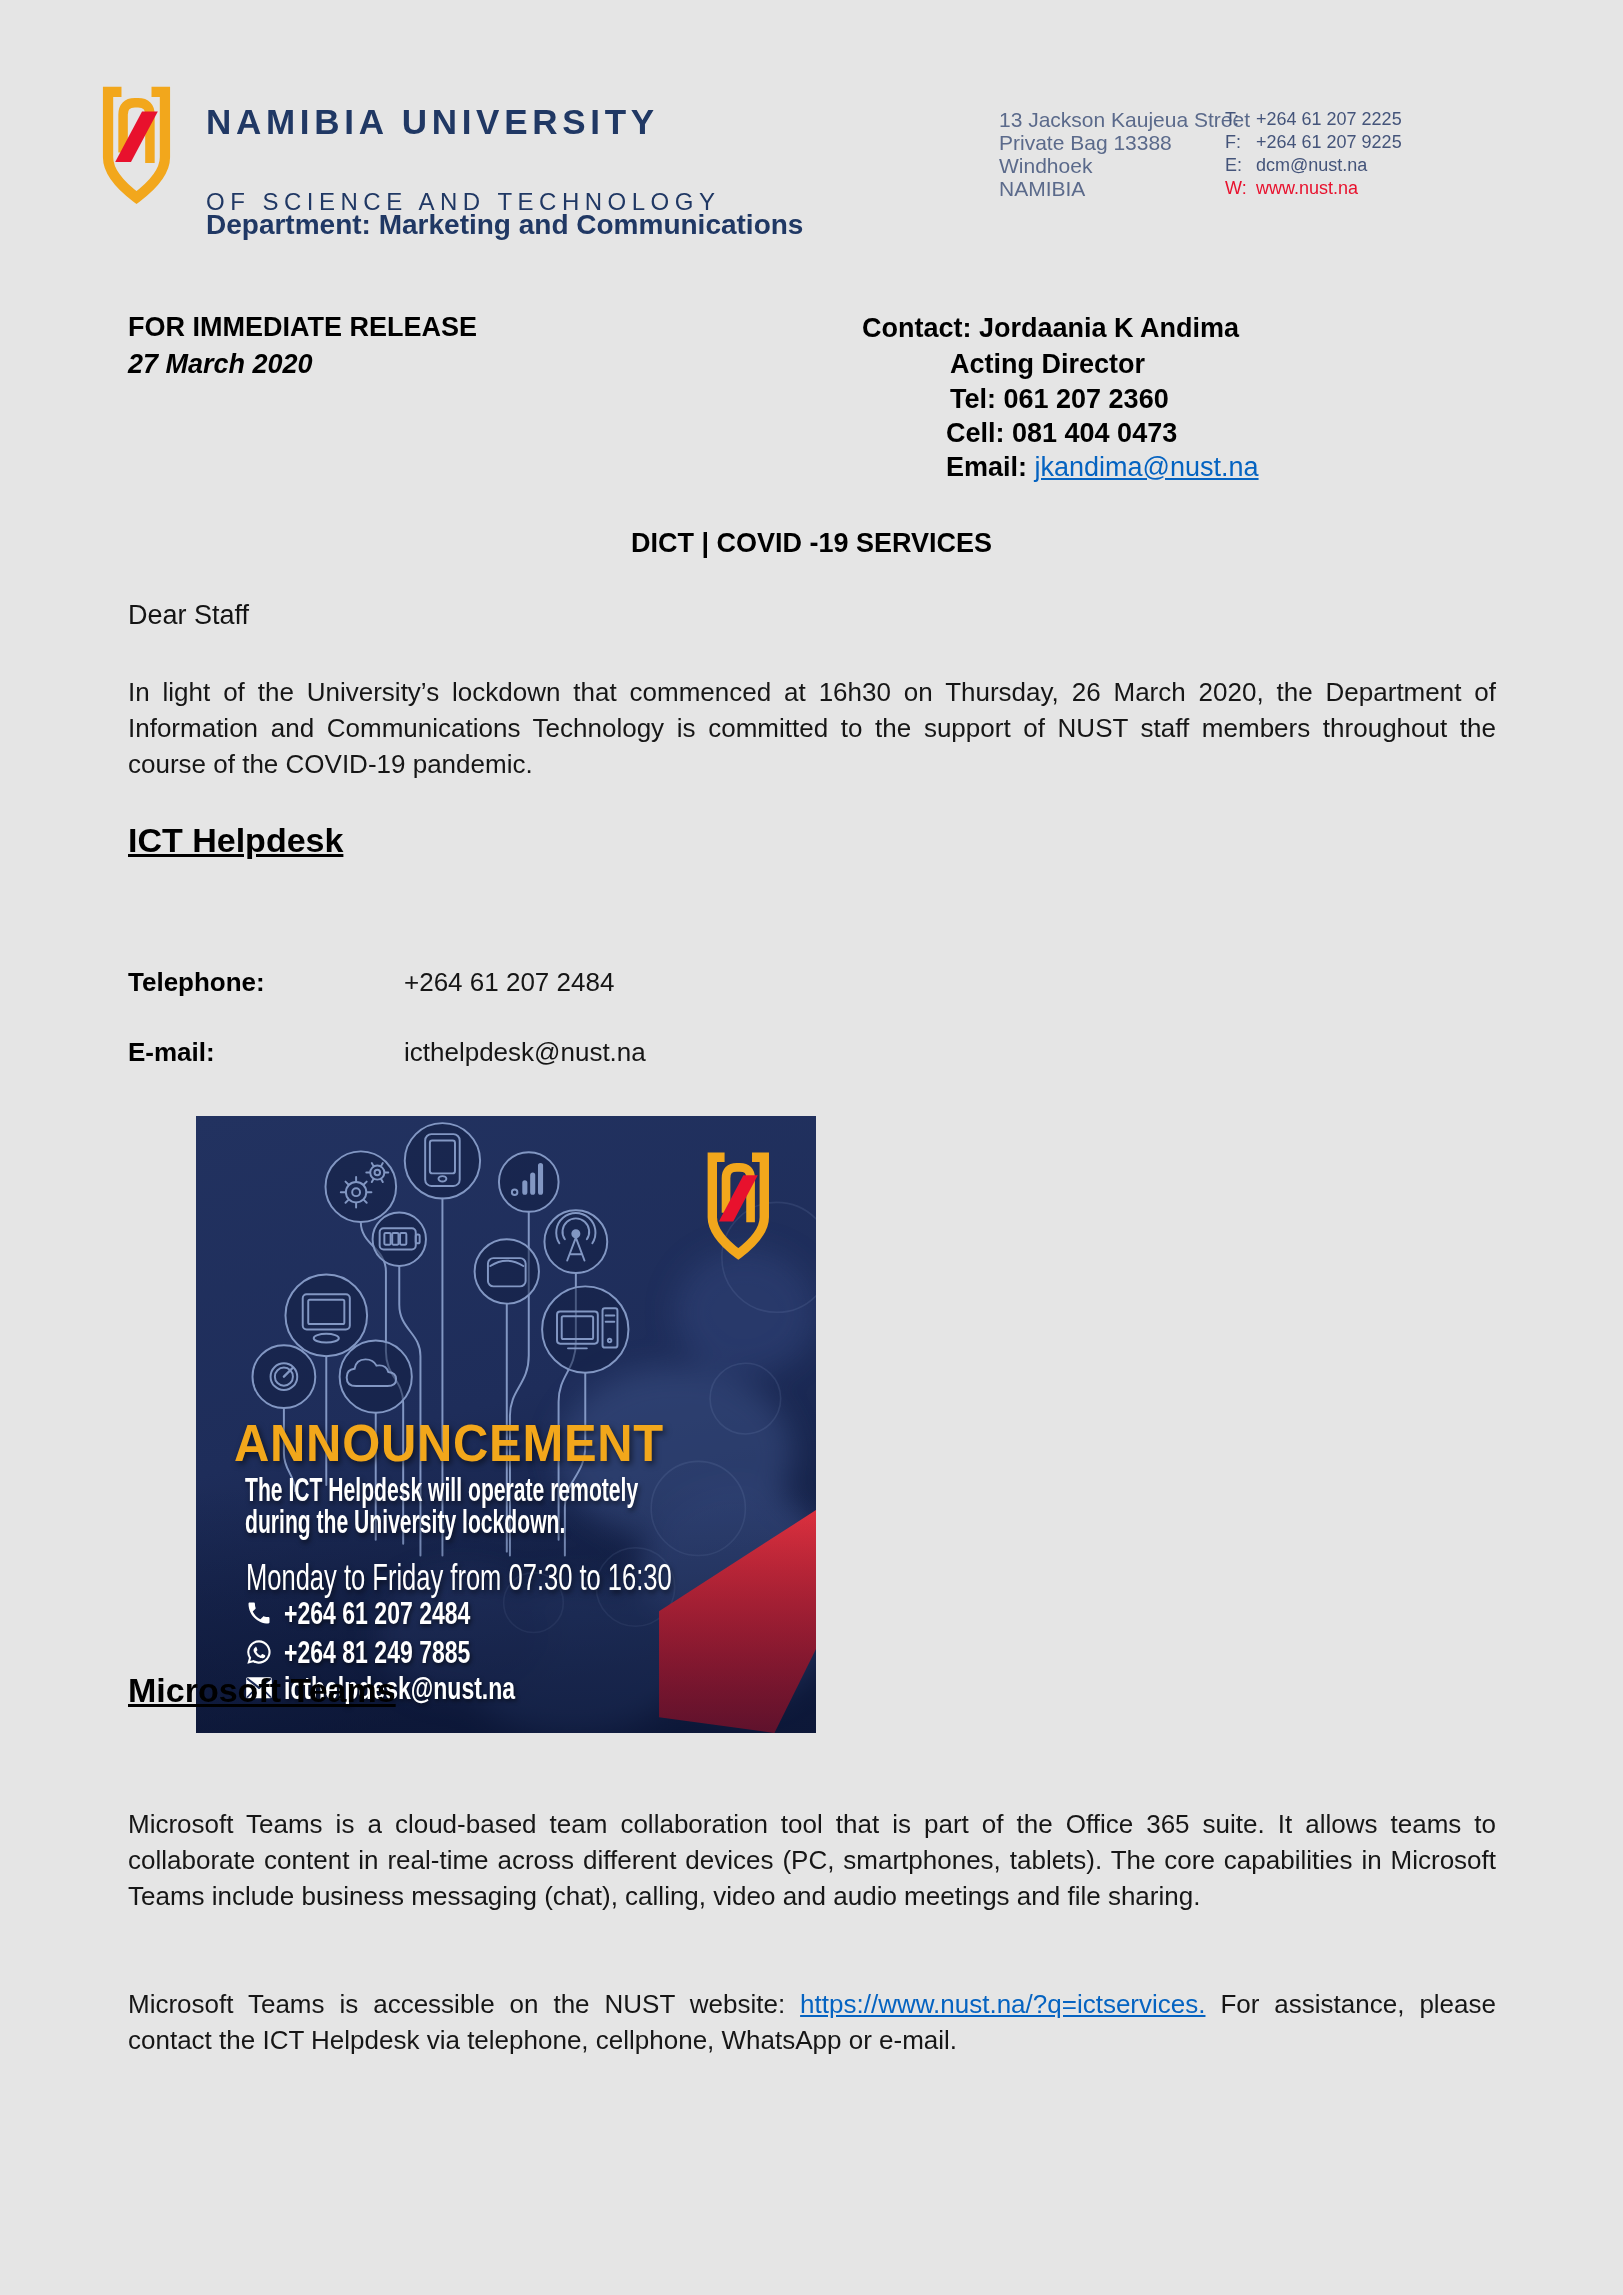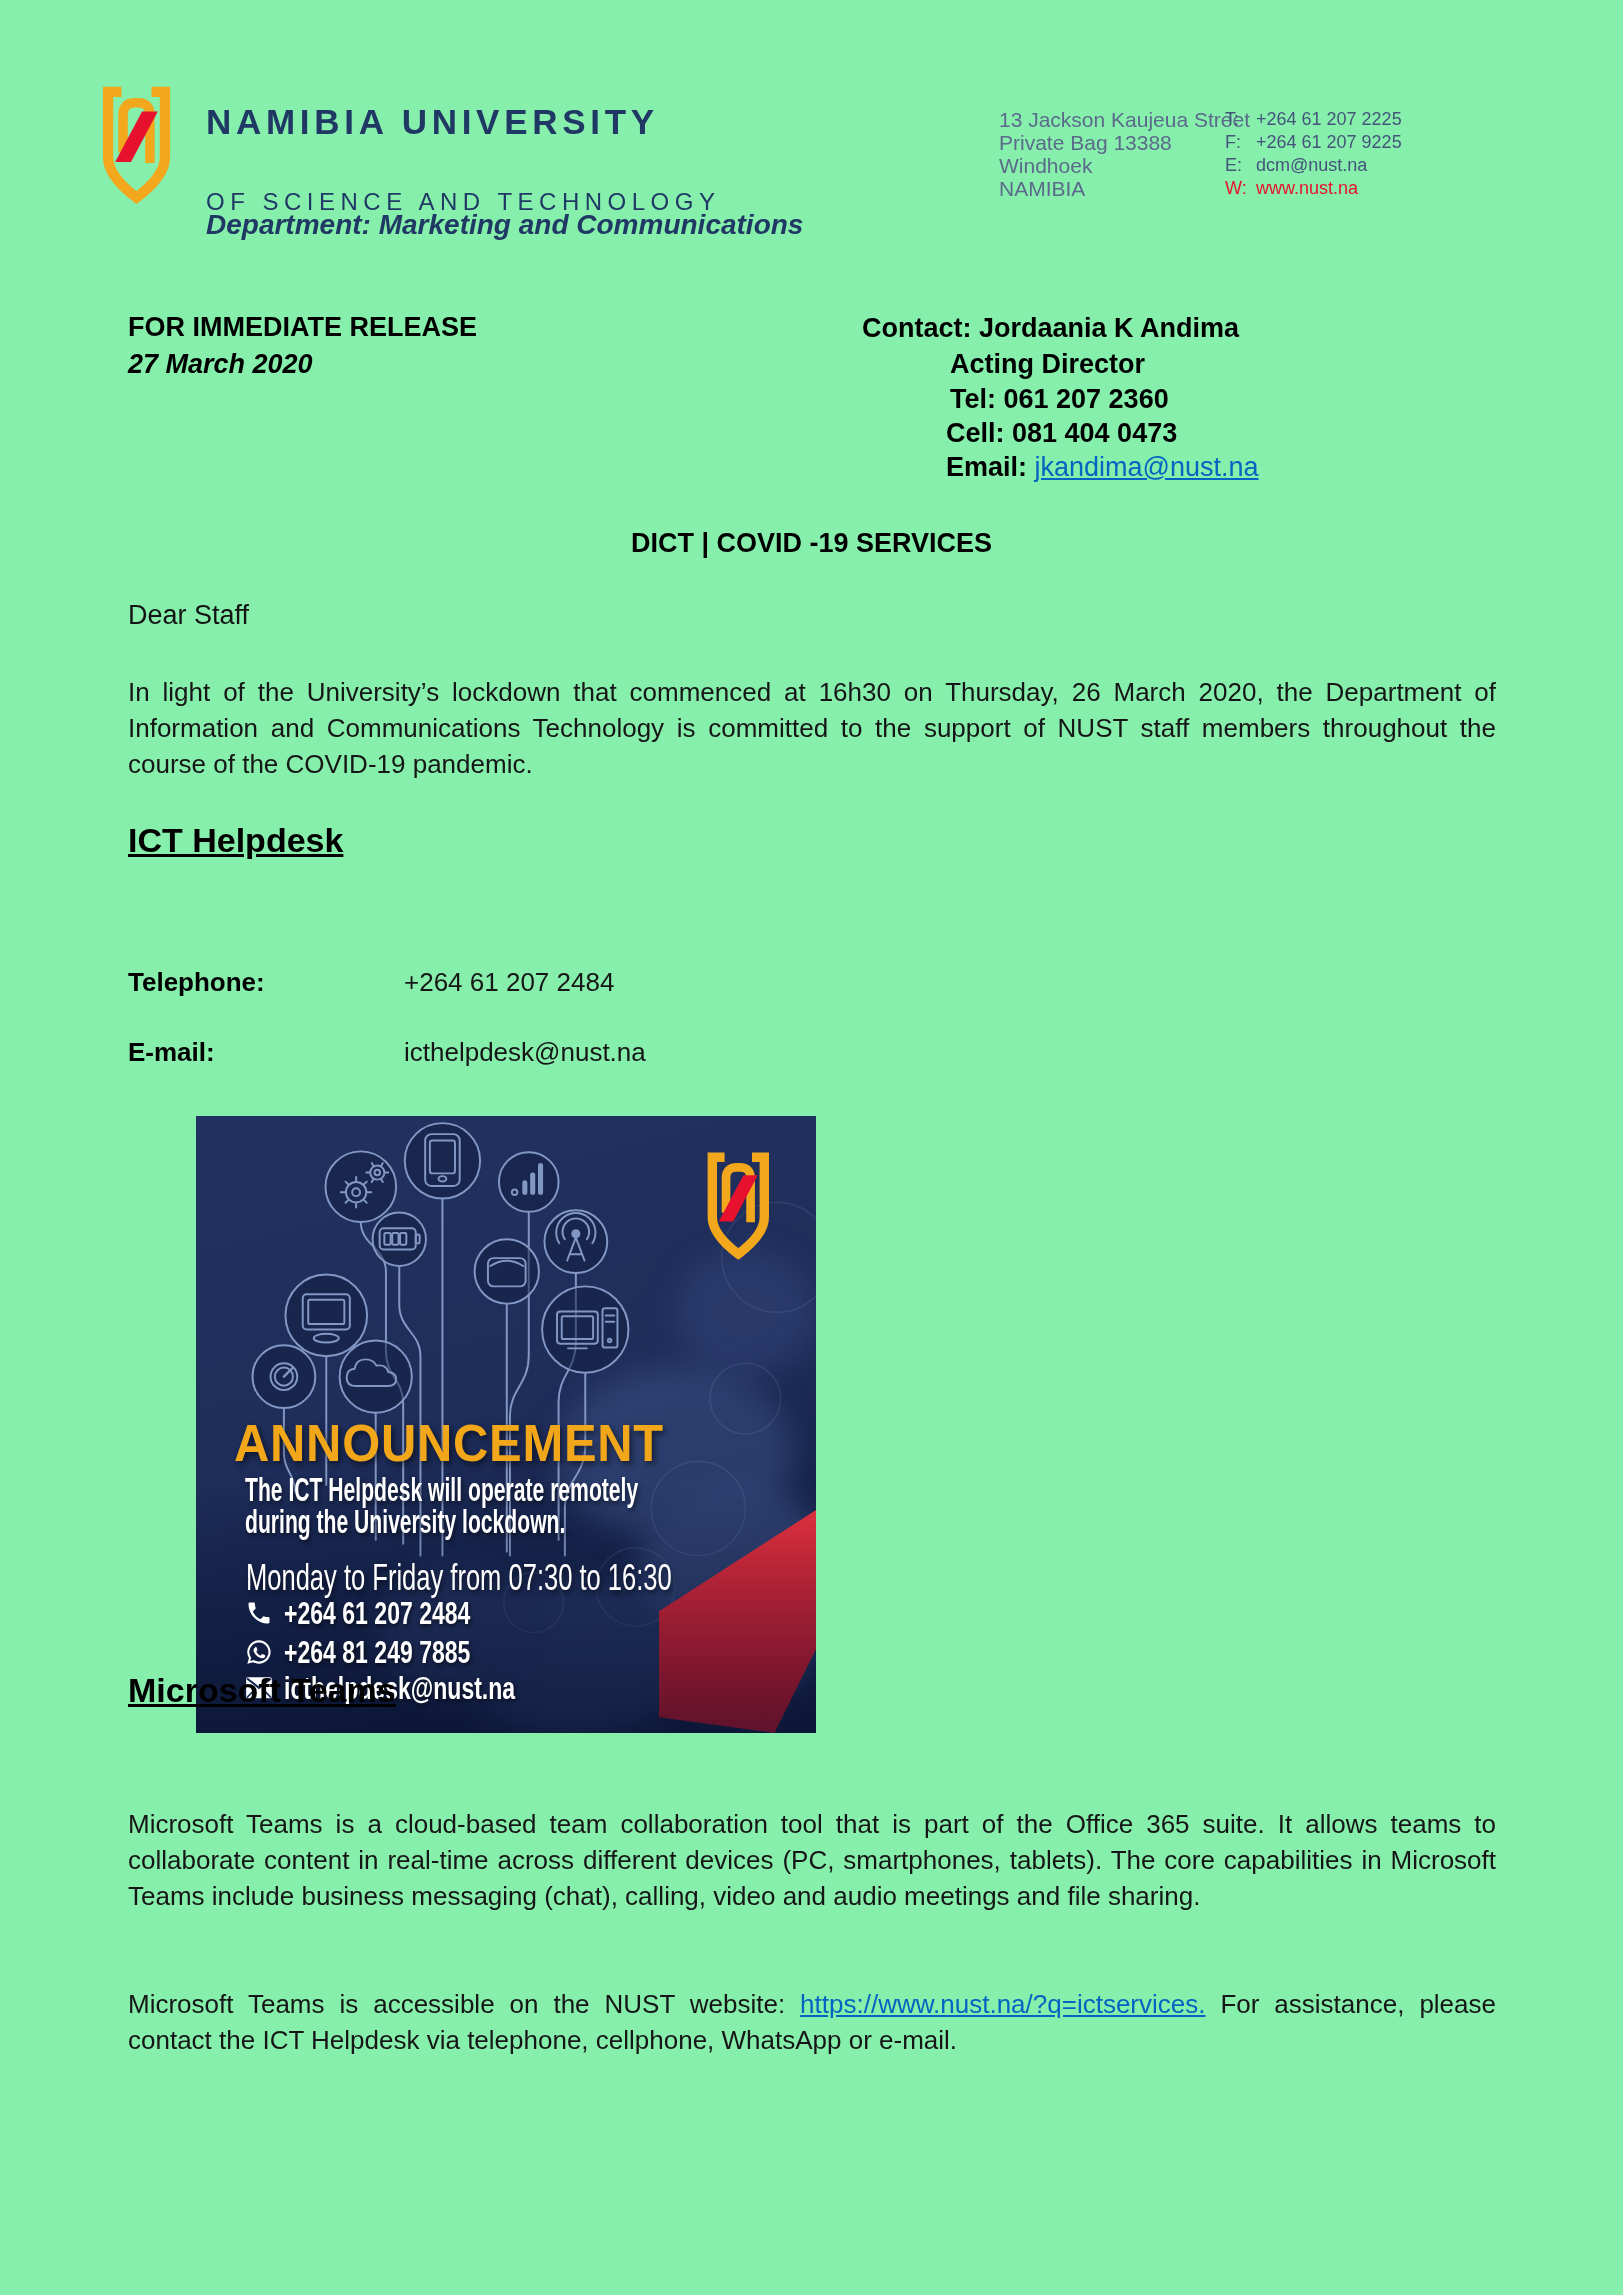--- a/index.html
+++ b/index.html
@@ -1,22 +1,22 @@
 <!DOCTYPE html>
 <html style="font-size:12.6px"><head>
 <meta charset="utf-8">
 <style>
   html,body{margin:0;padding:0;background:#ffffff;}
-  .page{position:relative;width:1623px;height:2295px;background:#86efac;overflow:hidden;
+  .page{position:relative;width:1623px;height:2295px;background:#e5e5e5;overflow:hidden;
         font-family:"Liberation Sans", sans-serif;color:#141414;}
   .abs{position:absolute;}
   
   .brand1{left:206px;top:102px;font-size:35px;font-weight:800;letter-spacing:4.7px;color:#203864;}
   .brand2{left:206px;top:155px;font-size:24px;font-weight:500;letter-spacing:5.5px;color:#203864;margin-top:33px;}
-  .dept{left:206px;top:209px;font-size:28px;font-weight:700;color:#203864;font-style:italic;}
+  .dept{left:206px;top:209px;font-size:28px;font-weight:700;color:#203864;}
   .addr{left:999px;top:108px;font-size:21px;line-height:23px;color:#5b6a8b;}
   .hdr-contacts{left:1225px;top:108px;font-size:18px;line-height:23px;color:#44547a;}
   .hdr-contact-line .lbl{display:inline-block;width:31px;}
   .hdr-contact-line.red span{color:#e8112d;}
   
   .rel-head{left:128px;top:312px;font-size:27px;font-weight:700;color:#000;}
   .rel-date{left:128px;top:349px;font-size:27px;font-weight:700;font-style:italic;color:#000;}
   .rc{font-size:27px;font-weight:700;color:#000;}
   .rc1{left:862px;top:313px;} .rc2{left:950px;top:349px;} .rc3{left:950px;top:384px;}
   .rc4{left:946px;top:418px;} .rc5{left:946px;top:452px;}

